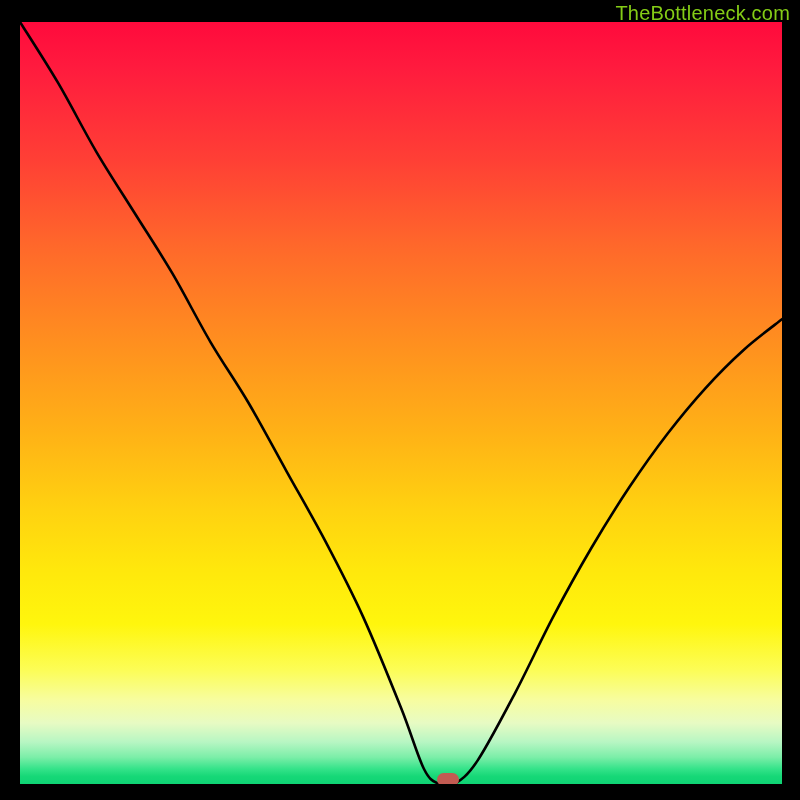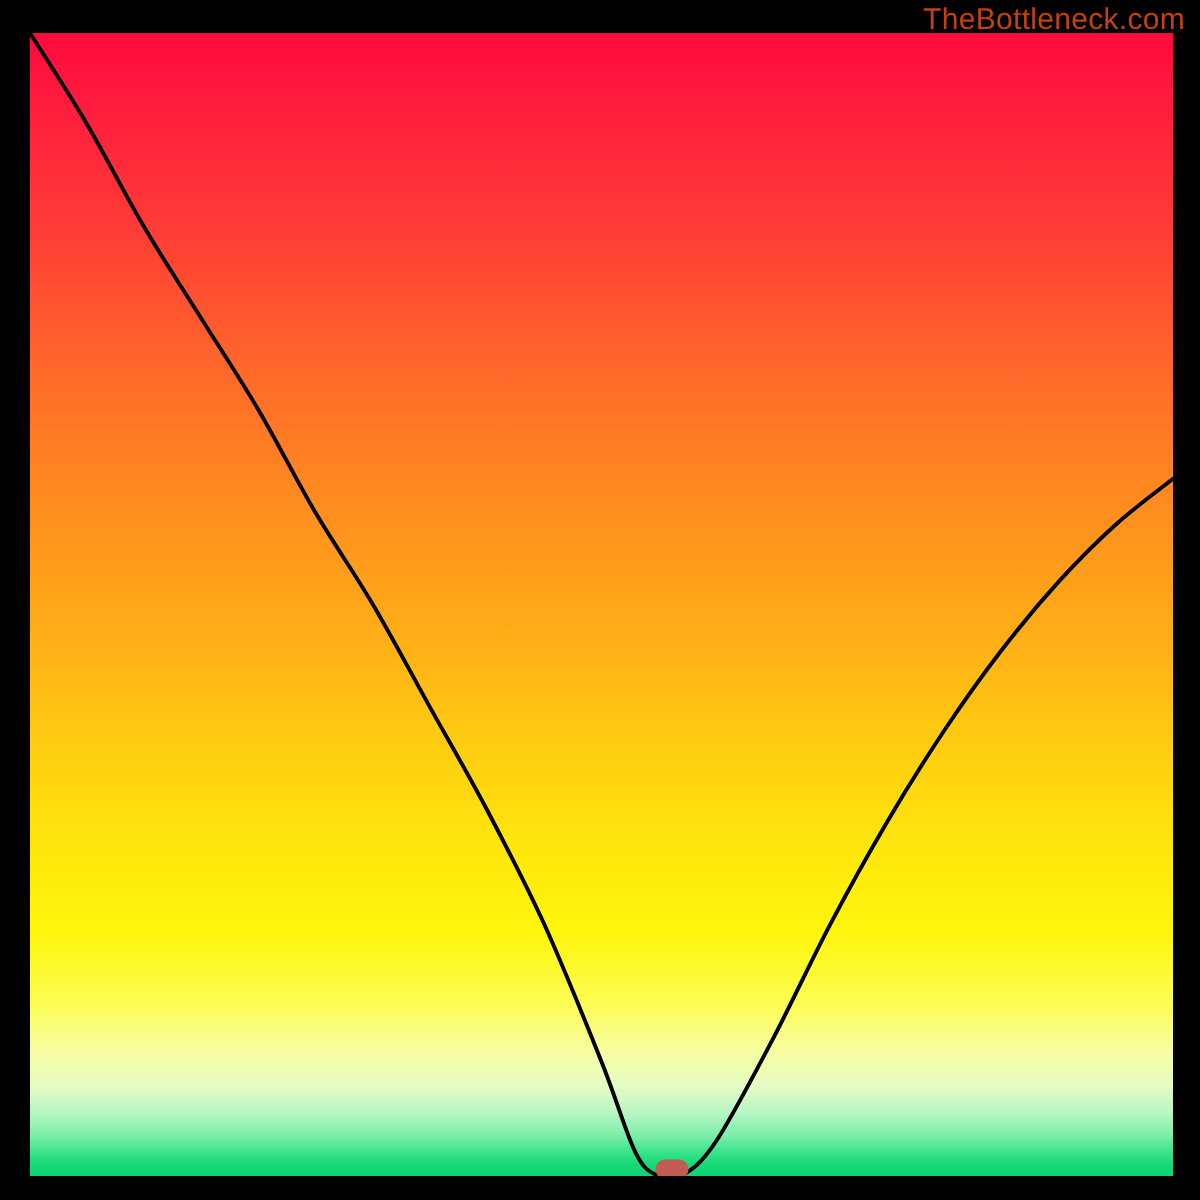--- a/index.html
+++ b/index.html
@@ -18,21 +18,21 @@
     height: 800px;
     background: #000000;
   }
   .watermark {
     position: absolute;
     top: 2px;
     right: 10px;
     font-family: Arial, Helvetica, sans-serif;
     font-size: 20px;
     font-weight: 500;
-    color: #c2410c;
+    color: #84cc16;
     letter-spacing: 0.2px;
   }
   .plot-area {
     position: absolute;
     left: 20px;
     top: 22px;
     width: 762px;
     height: 762px;
     overflow: hidden;
   }

